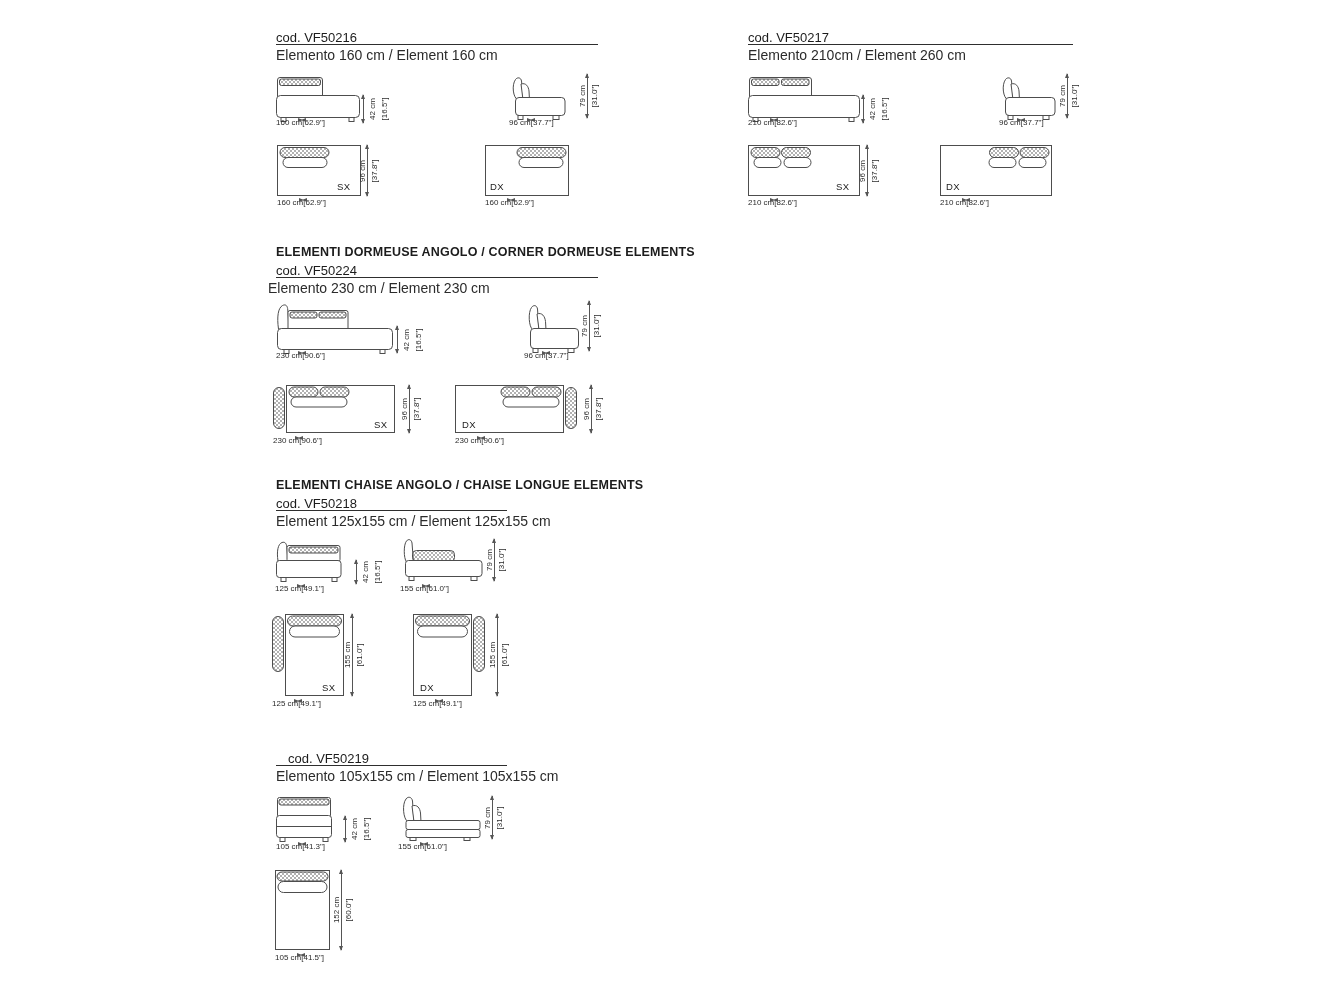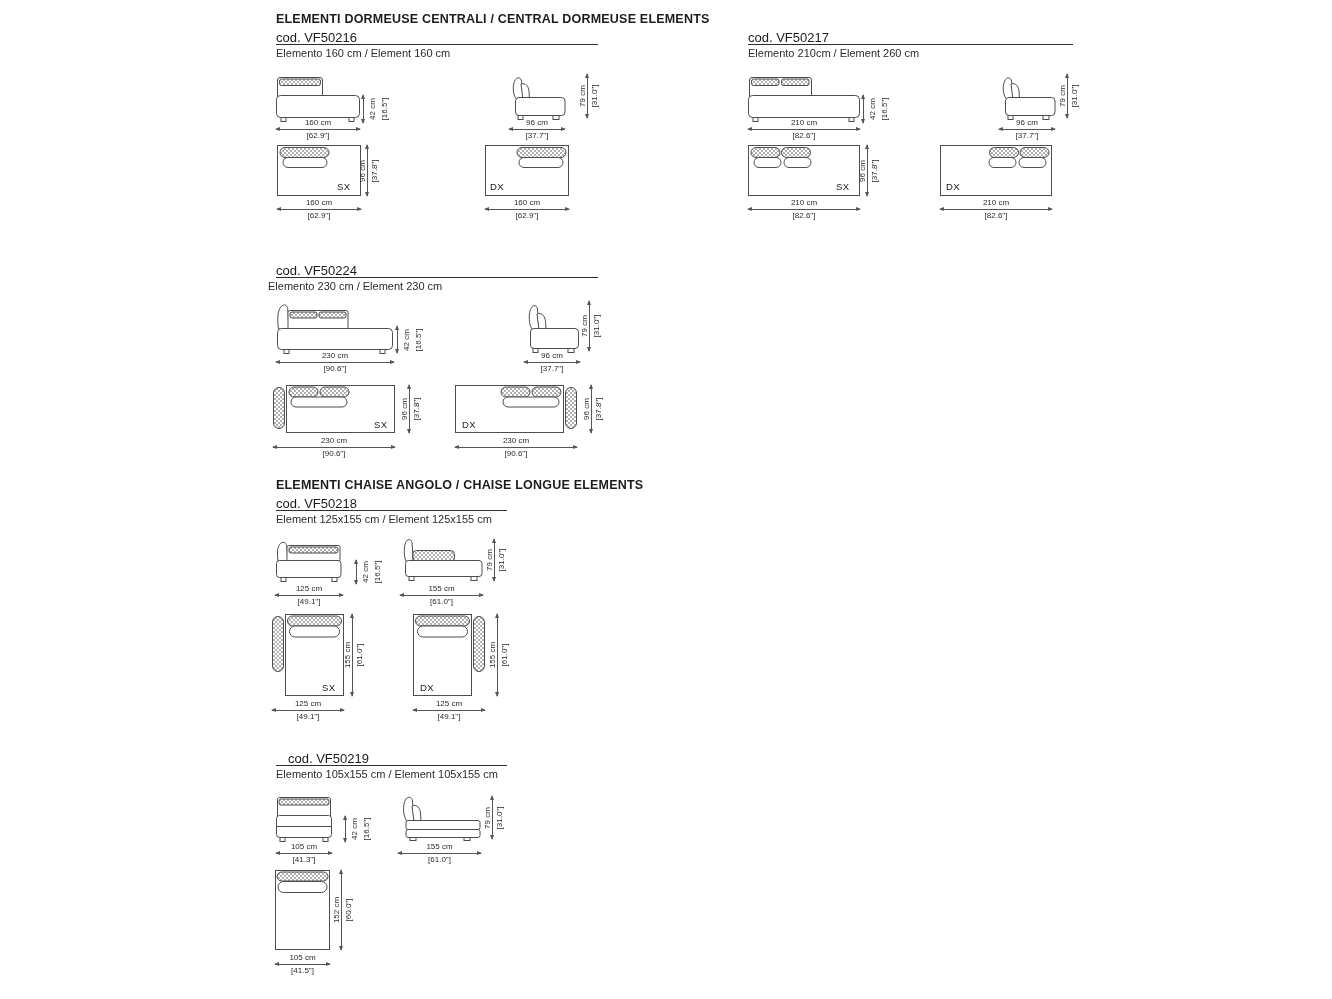--- a/index.html
+++ b/index.html
@@ -1,26 +1,26 @@
 <!DOCTYPE html>
 <html><head>
 <meta charset="utf-8">
 <style>
   html,body{margin:0;padding:0;background:#fff;}
   .canvas{position:relative;width:1332px;height:999px;background:#ffffff;overflow:hidden;
           font-family:"Liberation Sans", sans-serif;color:#1f1f1f;}
   .sec-title{position:absolute;font-size:12.5px;font-weight:bold;letter-spacing:.2px;white-space:nowrap;color:#1c1c1c;}
   .code{position:absolute;font-size:13px;color:#1c1c1c;white-space:nowrap;}
   .rule{position:absolute;height:1px;background:#2e2e2e;}
-  .subtitle{position:absolute;font-size:11px;color:#2b2b2b;white-space:nowrap;}
+  .subtitle{position:absolute;font-size:14px;color:#2b2b2b;white-space:nowrap;}
   .art{position:absolute;}
   .sxdx{position:absolute;font-size:9.5px;color:#222;letter-spacing:.3px;}
 
   
-  .hdim{position:absolute;display:flex;flex-direction:column;align-items:center;}
+  .hdim{position:absolute;display:flex;flex-direction:row;align-items:center;}
   .dcm,.din{font-size:8px;line-height:9px;color:#2a2a2a;white-space:nowrap;}
   .dline{display:block;align-self:stretch;height:1px;background:#555;position:relative;margin:1.5px 0;}
   .dline::before{content:"";position:absolute;left:-1px;top:-2px;border-right:5px solid #555;border-top:2.5px solid transparent;border-bottom:2.5px solid transparent;}
   .dline::after{content:"";position:absolute;right:-1px;top:-2px;border-left:5px solid #555;border-top:2.5px solid transparent;border-bottom:2.5px solid transparent;}
 
   
   .vdim{position:absolute;width:24px;}
   .vline{position:absolute;left:11px;top:0;bottom:0;width:1px;background:#555;}
   .vline::before{content:"";position:absolute;top:-1px;left:-2px;border-bottom:5px solid #555;border-left:2.5px solid transparent;border-right:2.5px solid transparent;}
   .vline::after{content:"";position:absolute;bottom:-1px;left:-2px;border-top:5px solid #555;border-left:2.5px solid transparent;border-right:2.5px solid transparent;}
@@ -34,21 +34,20 @@
 <div class="canvas">
 
   <svg width="0" height="0" style="position:absolute">
     <defs>
       <pattern id="xh" width="4" height="4" patternUnits="userSpaceOnUse">
         <path d="M0,0 L4,4 M4,0 L0,4" stroke="#8f8f8f" stroke-width="0.7" fill="none"></path>
       </pattern>
     </defs>
   </svg>
 
-  <div class="sec-title" style="left:276px;top:12px">ELEMENTI DORMEUSE CENTRALI / CENTRAL DORMEUSE ELEMENTS</div>
 
   <div class="code" style="left:276px;top:30px">cod. VF50216</div>
   <div class="rule" style="left:276px;top:44px;width:322px"></div>
   <div class="subtitle" style="left:276px;top:47px">Elemento 160 cm / Element 160 cm</div>
 
   <svg class="art" style="left:276px;top:76px" width="84" height="47">
     <g stroke="#4d4d4d" fill="#fff" stroke-width="1">
       <rect x="1.5" y="1.5" width="45" height="22" rx="2.5"></rect>
       <rect x="3.5" y="3" width="41" height="6.5" rx="2" fill="url(#xh)"></rect>
       <rect x="0.5" y="19.5" width="83" height="22" rx="4"></rect>
@@ -207,20 +206,21 @@
       <rect x="49" y="12.5" width="27" height="10" rx="5"></rect>
     </g>
   </svg>
   <span class="sxdx" style="left:946px;top:181px">DX</span>
   <div class="hdim" style="left:940px;top:198px;width:112px">
     <span class="dcm">210 cm</span>
     <span class="dline"></span>
     <span class="din">[82.6"]</span>
   </div>
 
+  <div class="sec-title" style="left:276px;top:245px">ELEMENTI DORMEUSE ANGOLO / CORNER DORMEUSE ELEMENTS</div>
   <div class="code" style="left:276px;top:263px">cod. VF50224</div>
   <div class="rule" style="left:276px;top:277px;width:322px"></div>
   <div class="subtitle" style="left:268px;top:280px">Elemento 230 cm / Element 230 cm</div>
 
   <svg class="art" style="left:276px;top:303px" width="118" height="53">
     <g stroke="#4d4d4d" fill="#fff" stroke-width="1">
       <path d="M2.5,26 C0.8,14 2,5 6.5,2.5 C10,0.8 11.5,3 11.8,7 L13,26 Z"></path>
       <rect x="12" y="7.5" width="60" height="20" rx="2"></rect>
       <rect x="14" y="9" width="27" height="6" rx="2" fill="url(#xh)"></rect>
       <rect x="43" y="9" width="27" height="6" rx="2" fill="url(#xh)"></rect>

